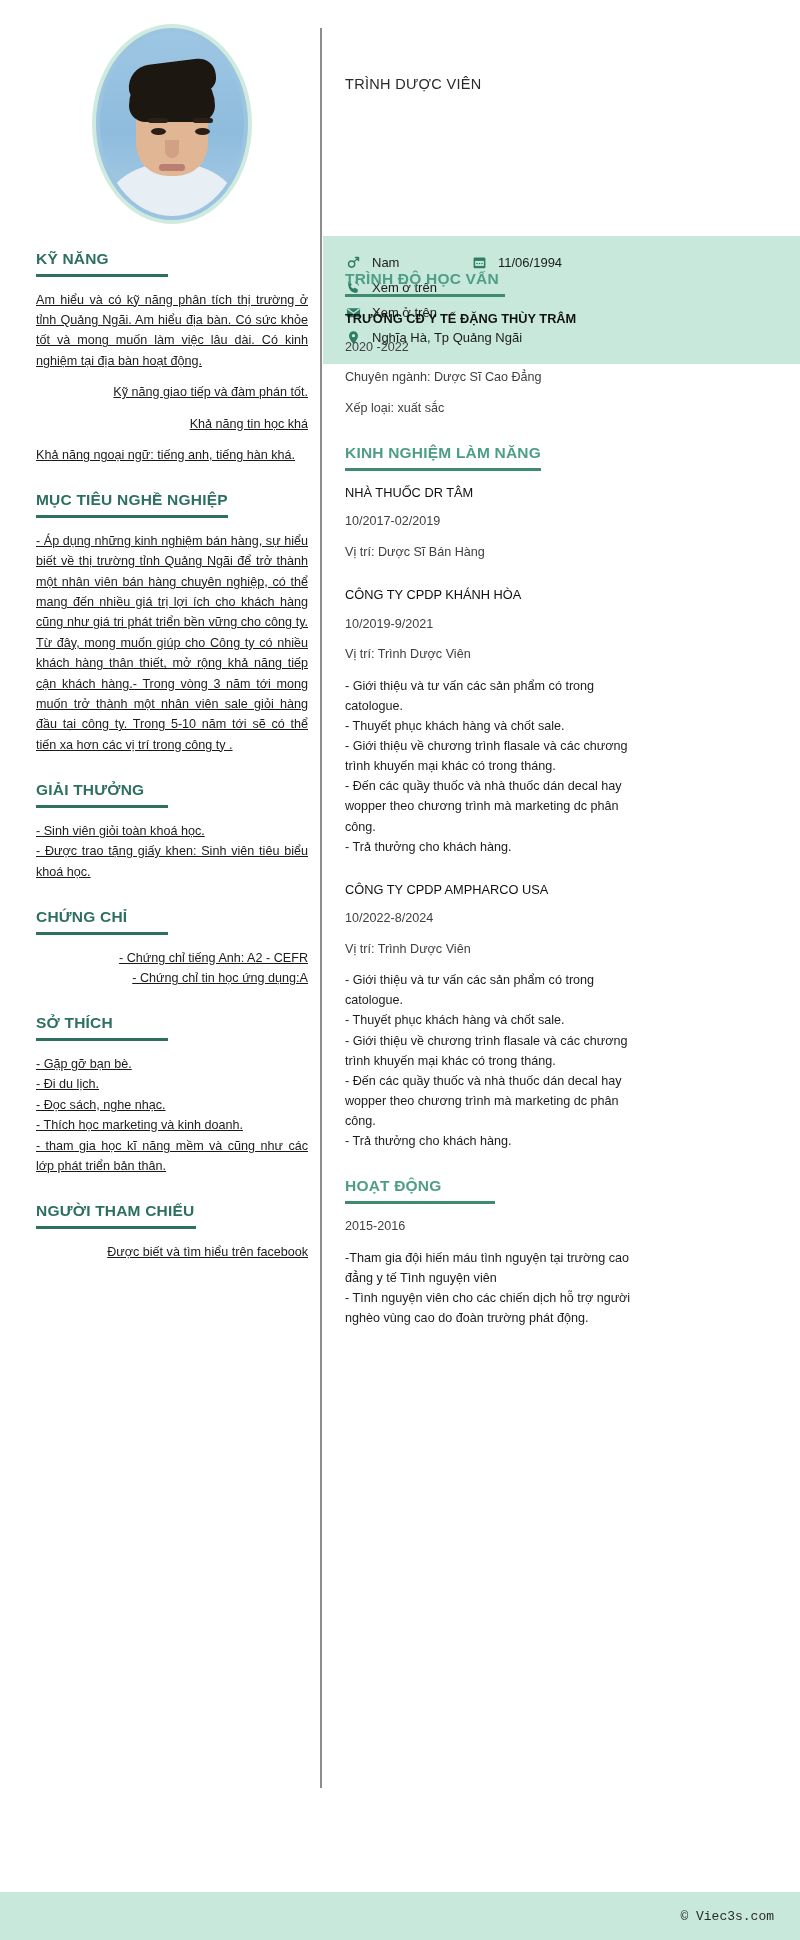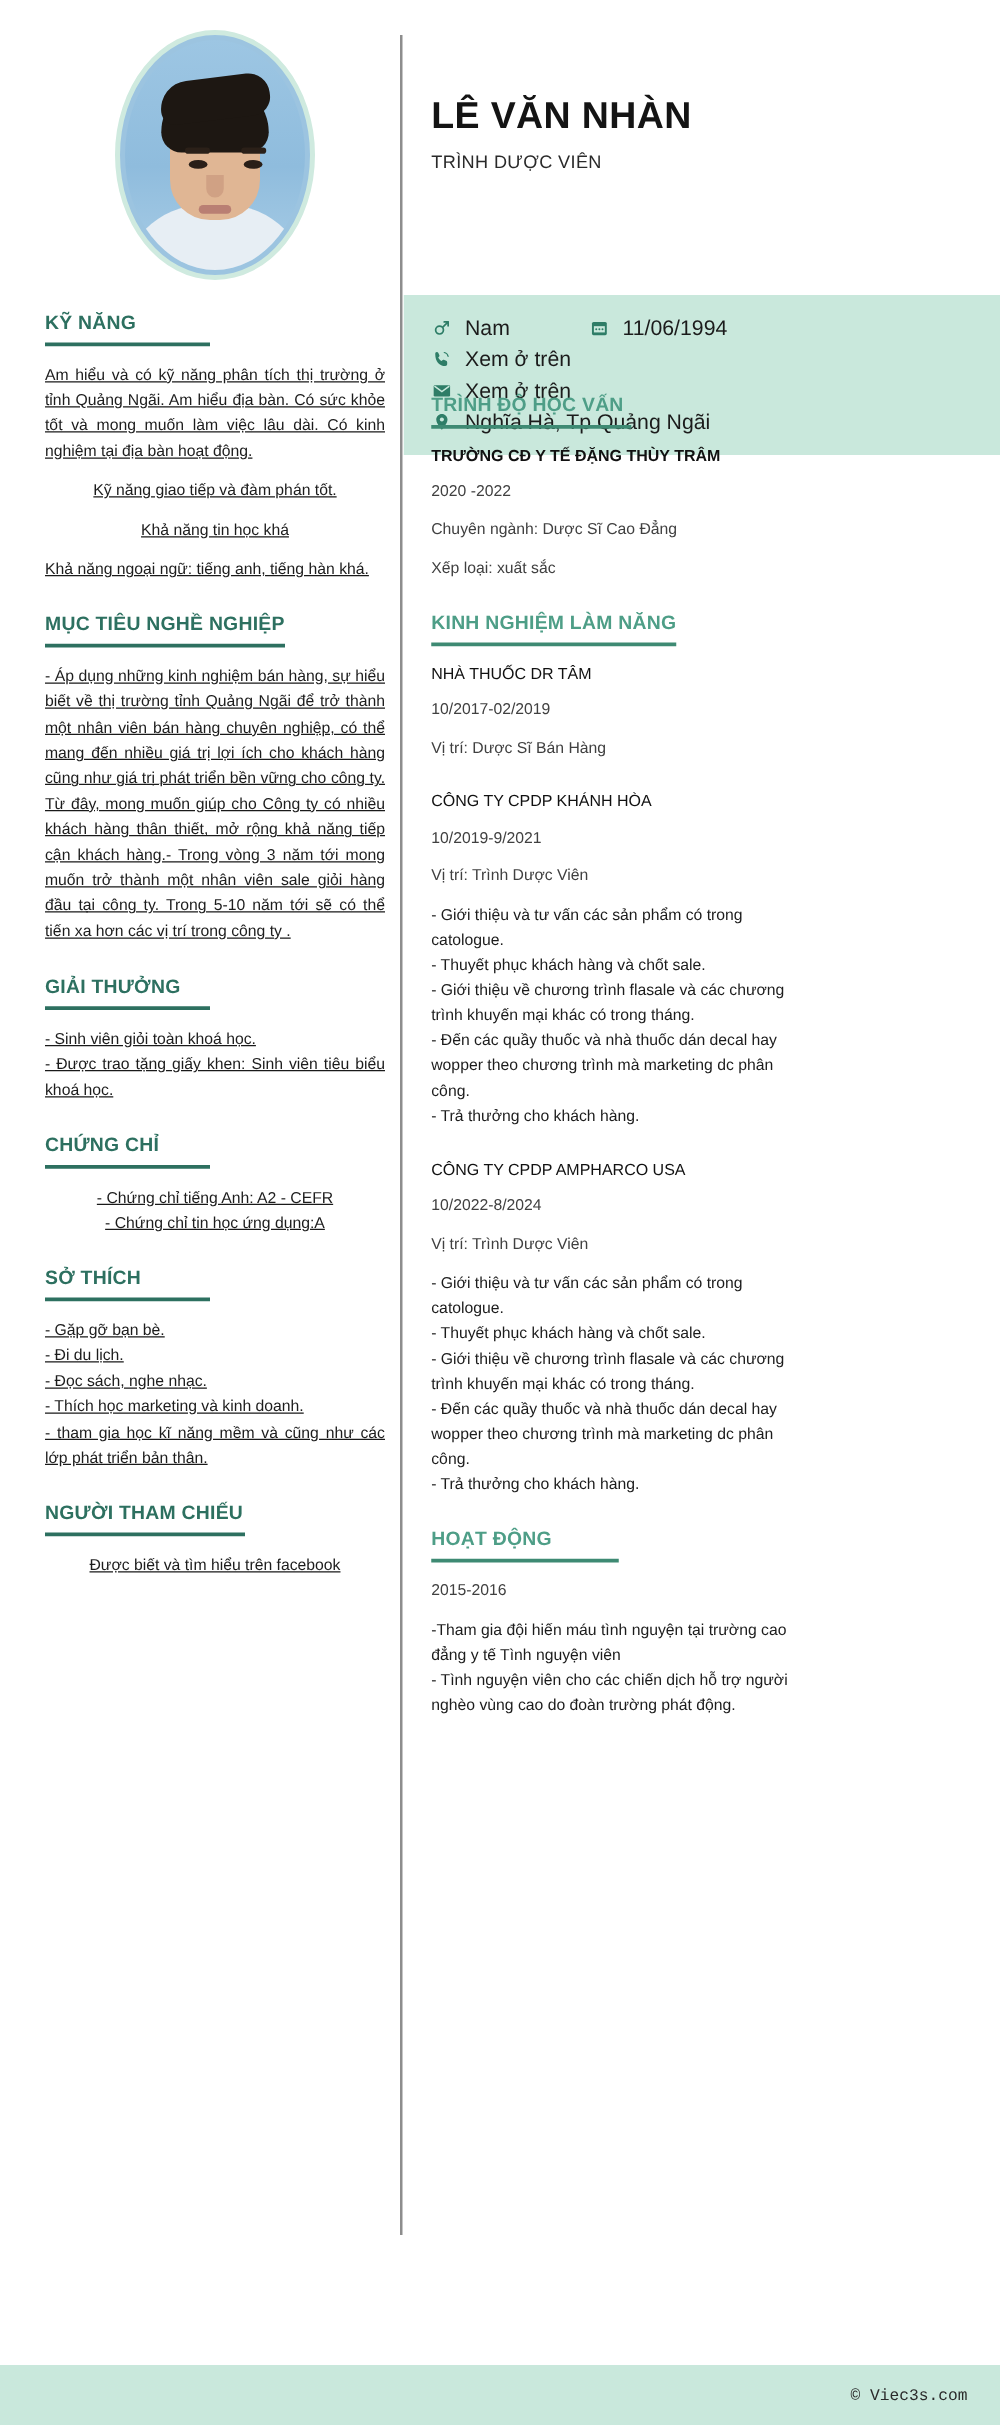--- a/index.html
+++ b/index.html
@@ -172,21 +172,21 @@
 
   
   .para {
     font-size: 12.6px;
     line-height: 1.62;
     text-align: justify;
     margin-bottom: 11px;
     color: #1c1c1c;
   }
   .para:last-child { margin-bottom: 0; }
-  .para.left-al { text-align: center; }
+  .para.left-al { text-align: right; }
 
   
   .right-col {
     position: absolute;
     left: 345px;
     top: 28px;
     width: 300px;
   }
 
   .name-block { padding: 48px 0 42px 0; }
@@ -215,21 +215,21 @@
   }
   .c-row {
     display: flex;
     align-items: center;
     height: 25px;
   }
   .c-item {
     display: flex;
     align-items: center;
     gap: 10px;
-    font-size: 17px;
+    font-size: 13px;
     color: #1b1b1b;
   }
   .c-item.first { width: 126px; flex: 0 0 126px; }
   .c-ico {
     width: 17px;
     height: 17px;
     flex: 0 0 17px;
     display: flex;
     align-items: center;
     justify-content: center;
@@ -407,21 +407,20 @@
           </svg>
         </span>
         <span>Nghĩa Hà, Tp Quảng Ngãi</span>
       </div>
     </div>
   </div>
 
   <div class="right-col">
 
     <div class="name-block">
-      <div class="cv-name">LÊ VĂN NHÀN</div>
       <div class="cv-role">TRÌNH DƯỢC VIÊN</div>
     </div>
 
     <div style="height:132px"></div>
 
     <div class="sec" style="margin-top:4px">
       <div class="sec-head wide">TRÌNH ĐỘ HỌC VẤN</div>
       <div class="entry">
         <div class="e-org">TRƯỜNG CĐ Y TẾ ĐẶNG THÙY TRÂM</div>
         <div class="e-line">2020 -2022</div>

